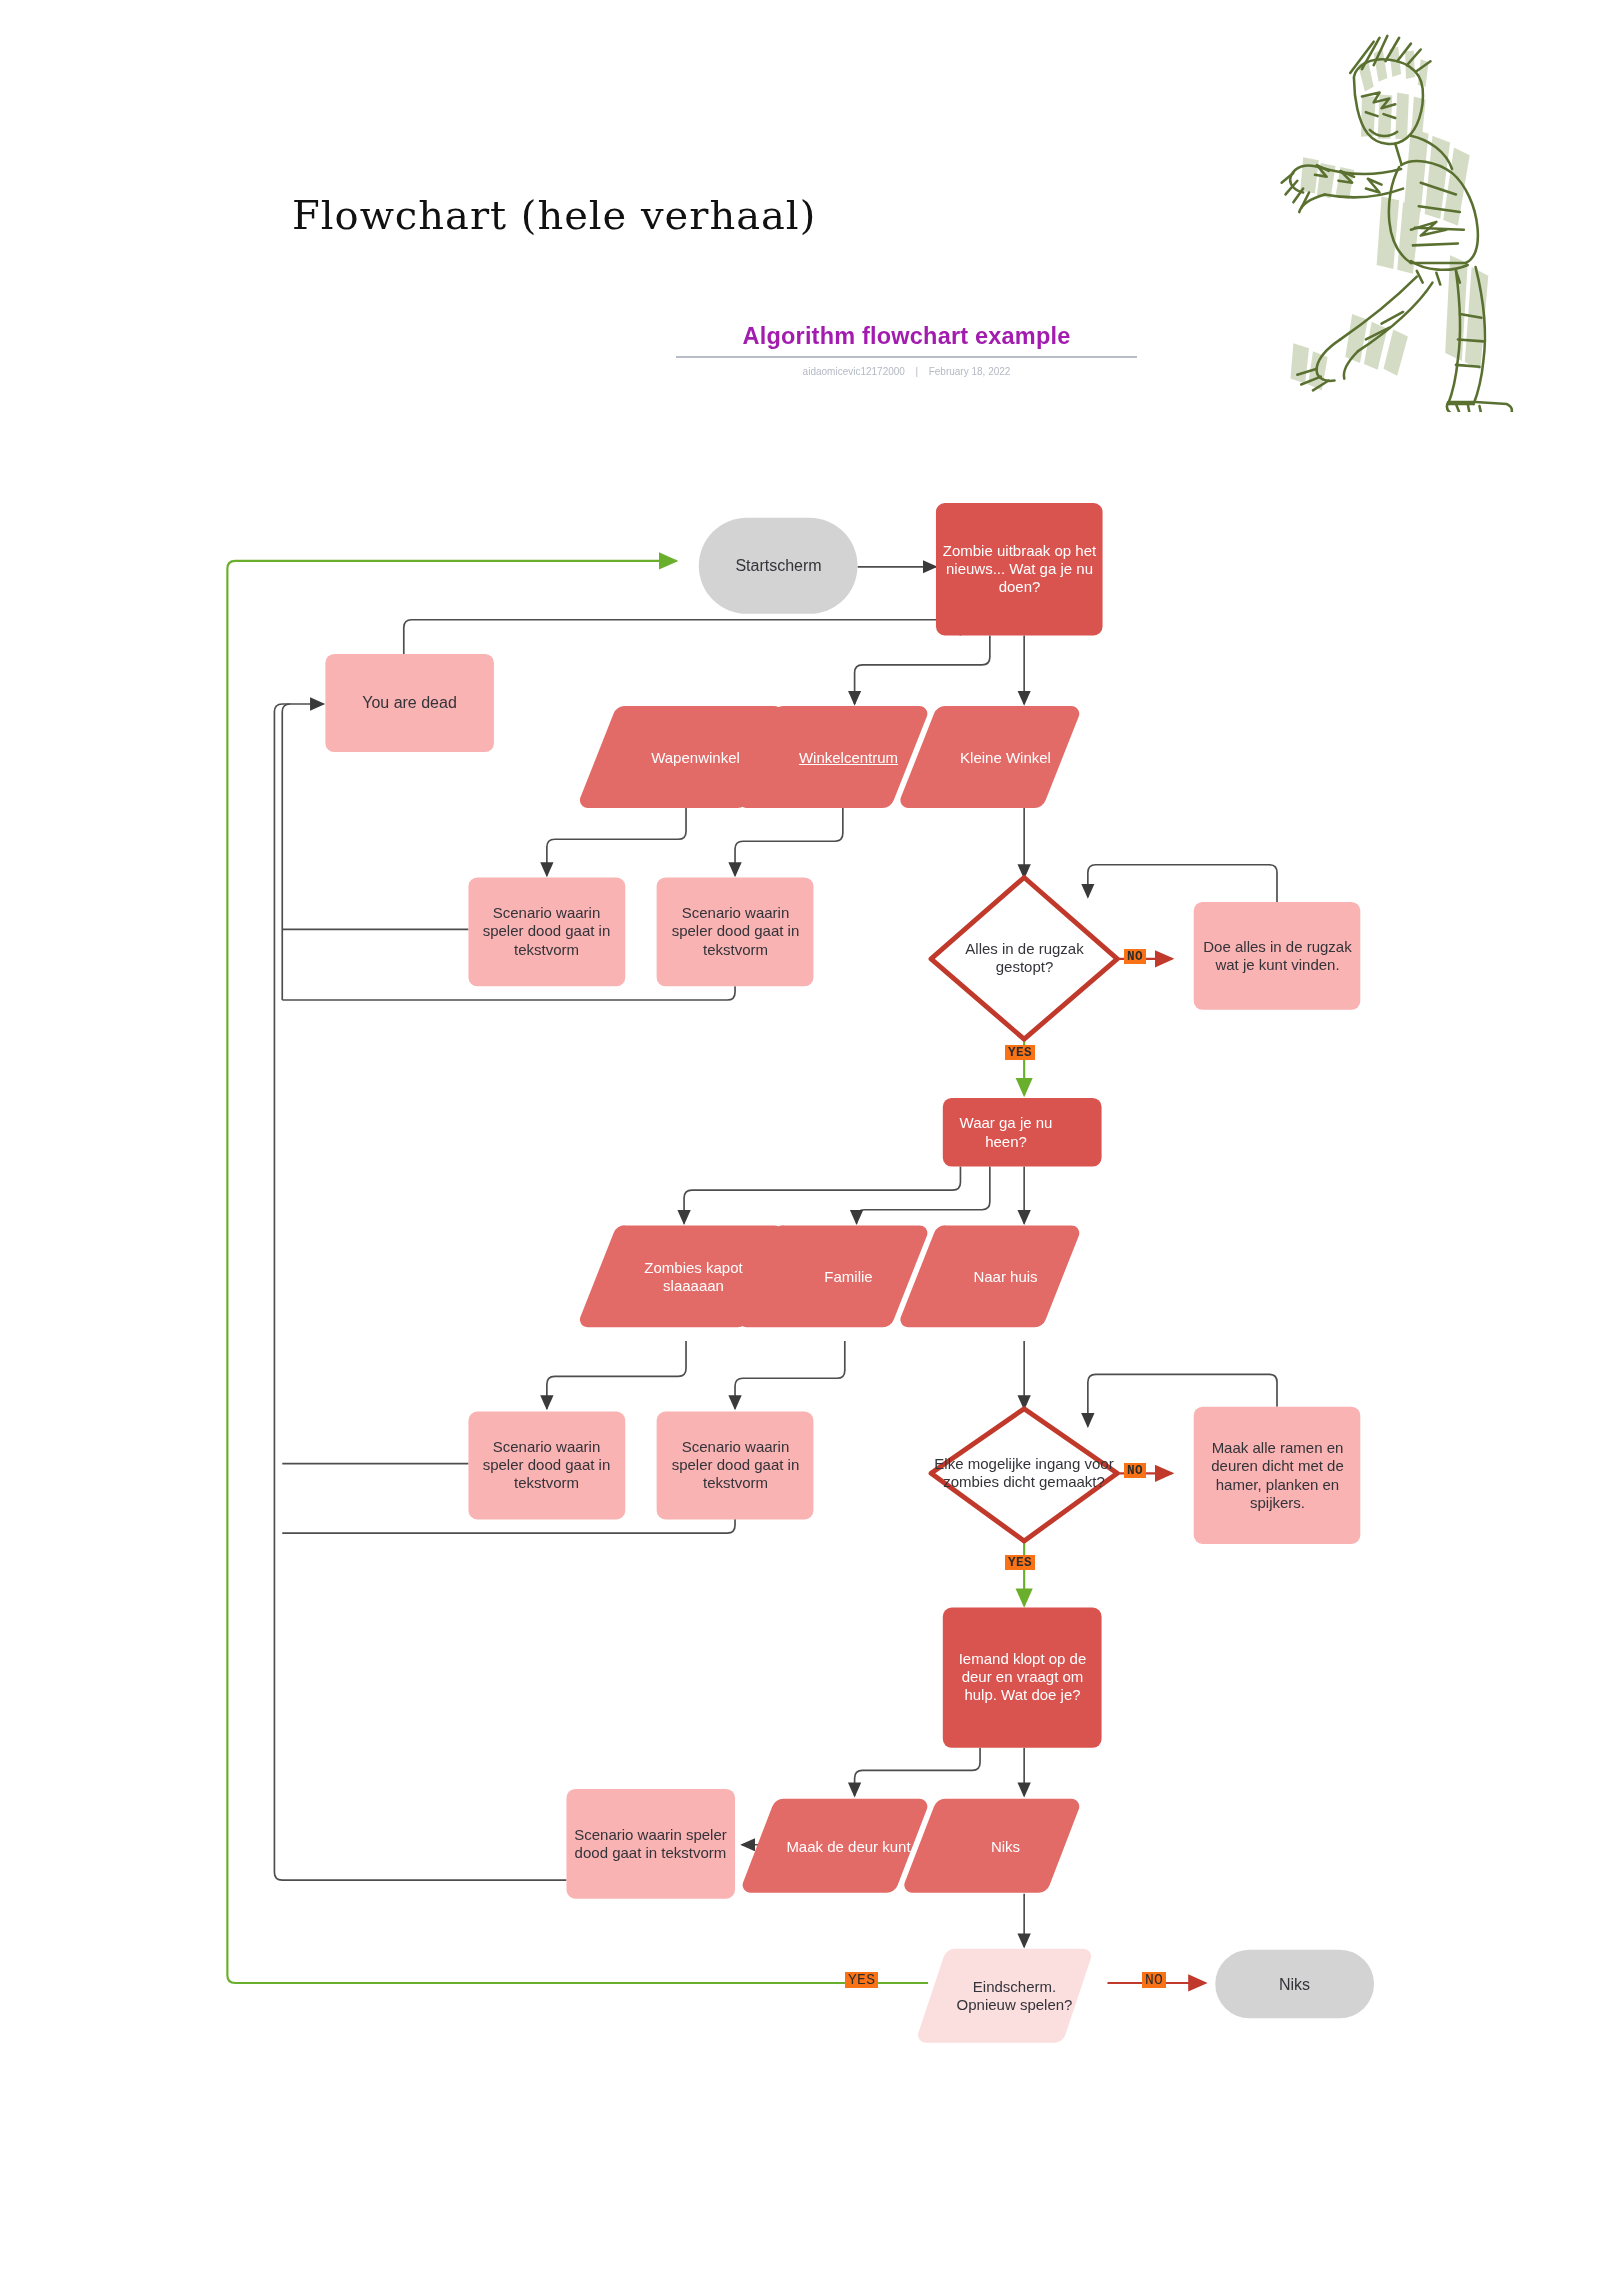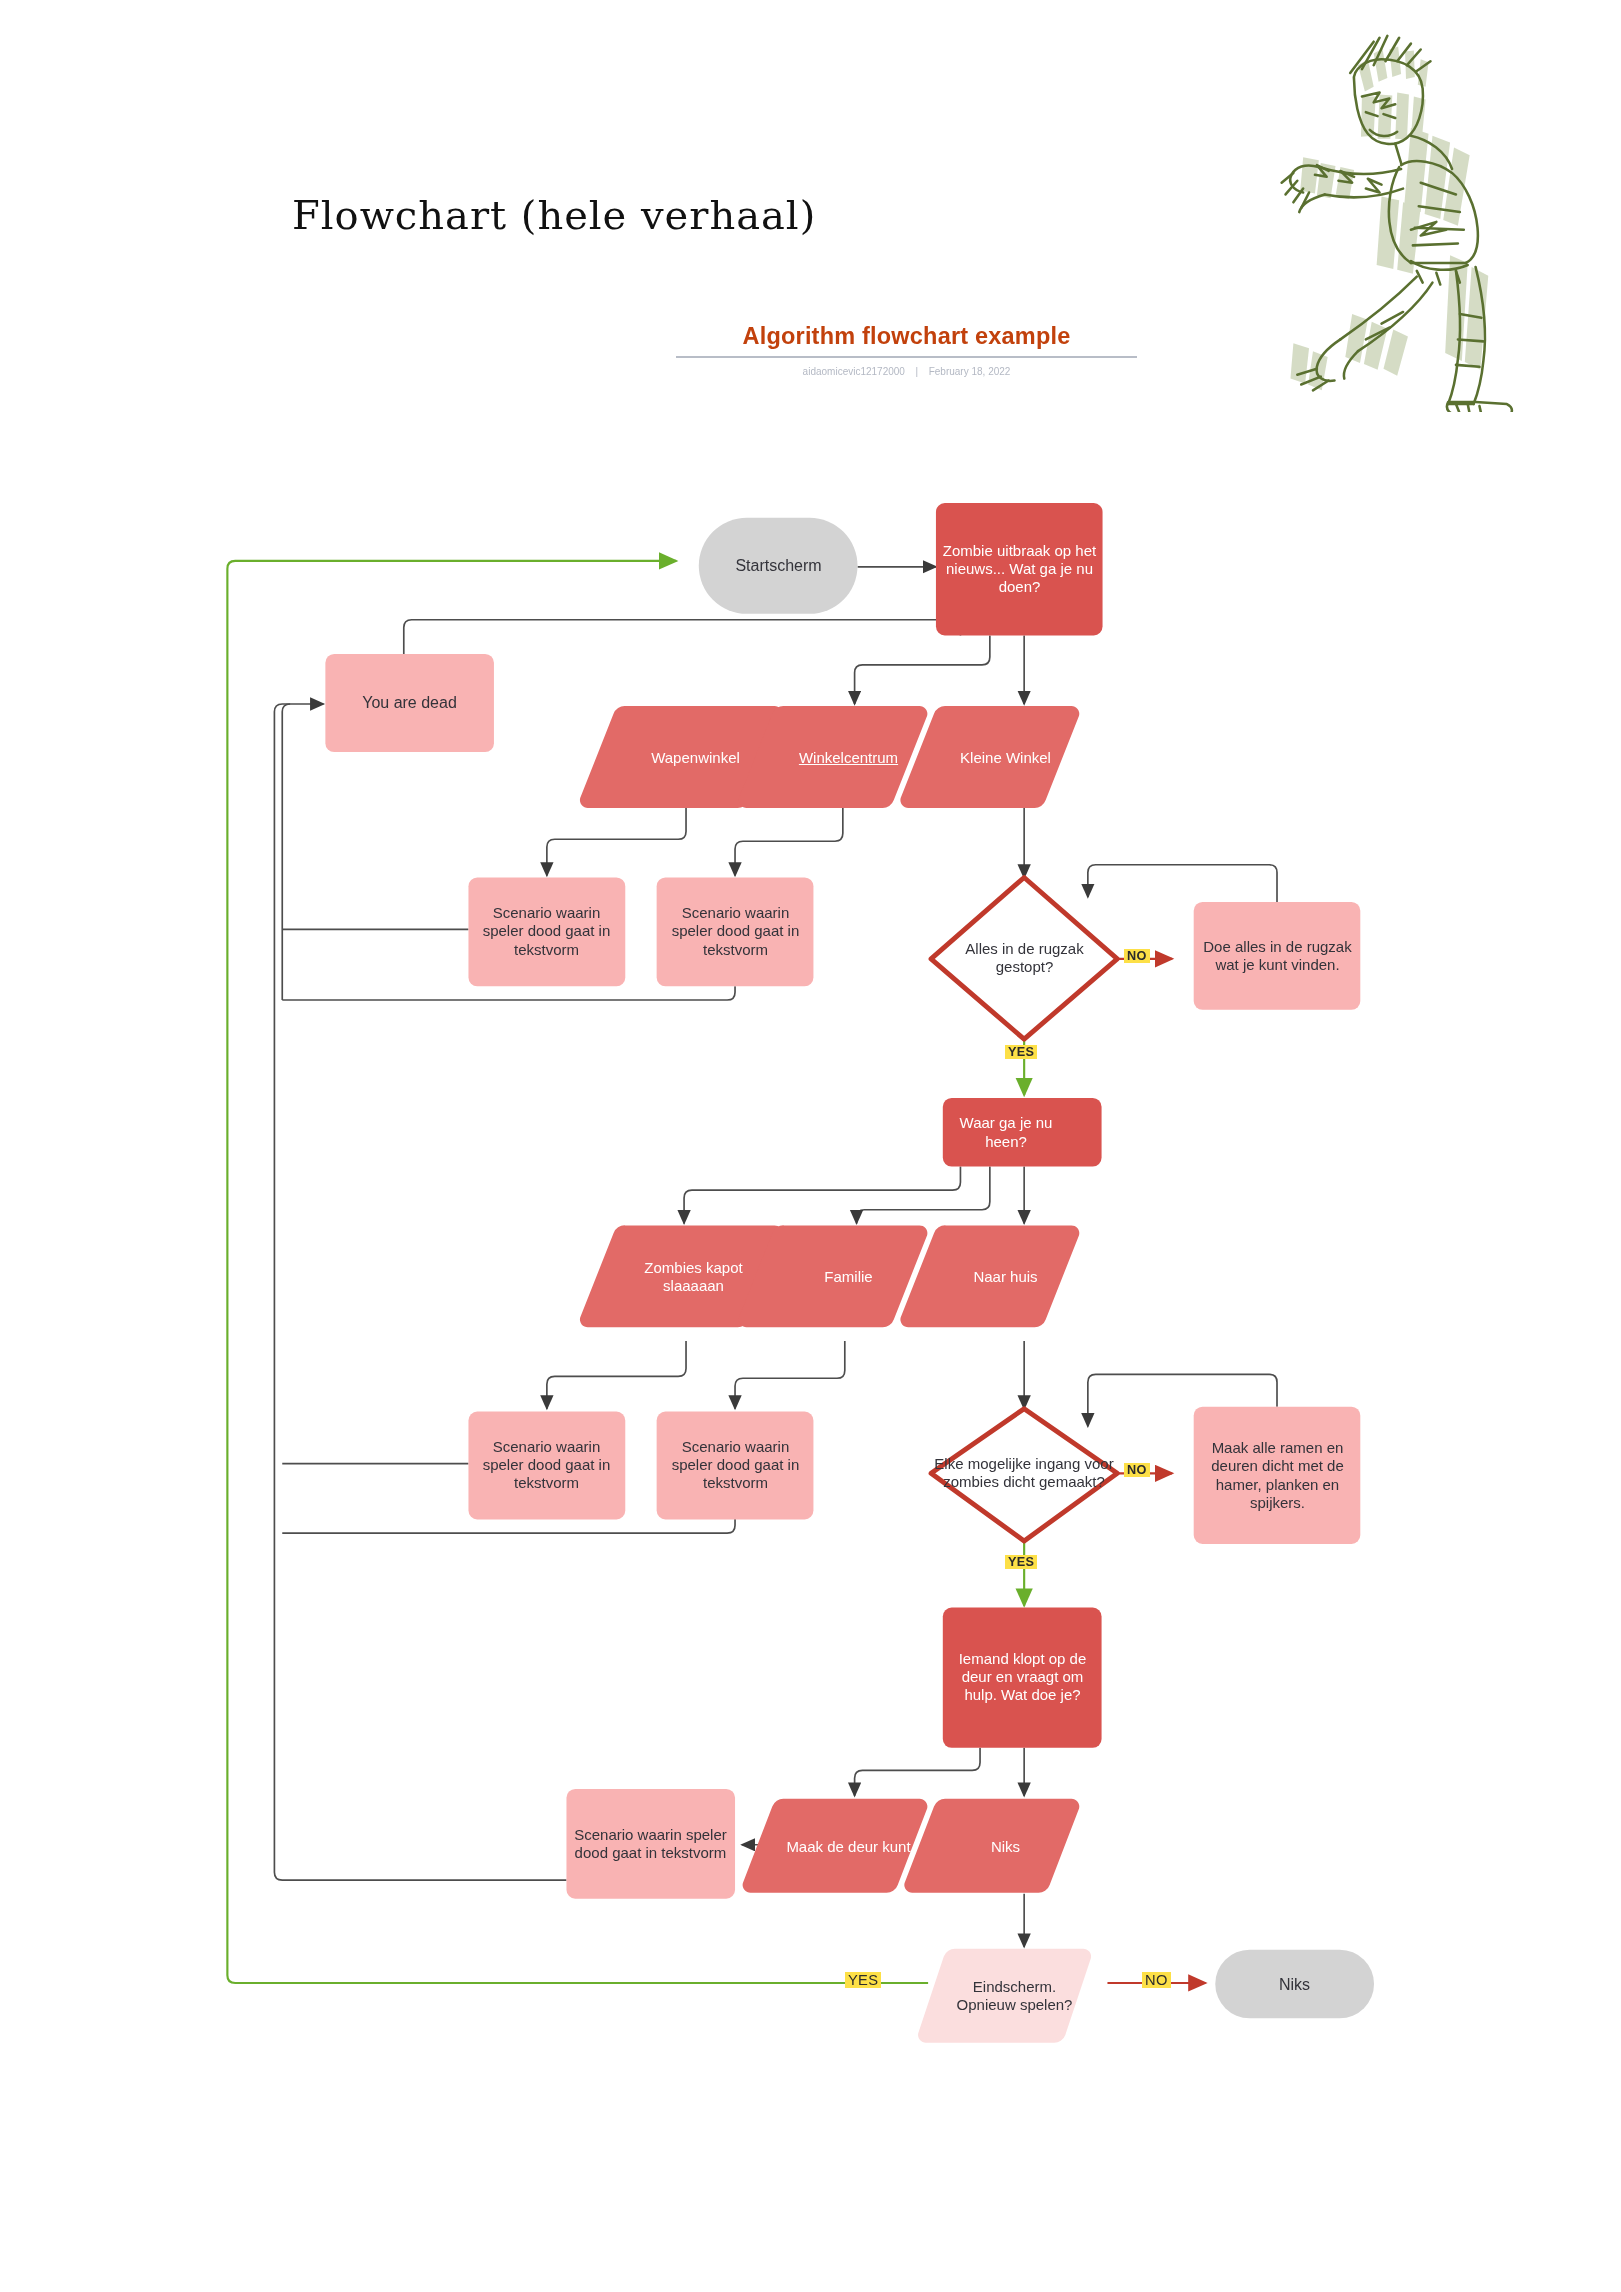--- a/index.html
+++ b/index.html
@@ -12,21 +12,21 @@
   
   #page-title{
     position:absolute;left:292px;top:192px;
     font-family:"DejaVu Serif", serif;
     font-size:40px;letter-spacing:1px;color:#111;white-space:nowrap;
   }
   #subtitle-block{
     position:absolute;left:676px;top:323px;width:461px;text-align:center;
   }
   #subtitle-block .sub-title{
-    font-size:23.5px;font-weight:bold;color:#c2410c;letter-spacing:0.2px;
+    font-size:23.5px;font-weight:bold;color:#a21caf;letter-spacing:0.2px;
     padding-bottom:5.9px;
   }
   #subtitle-block .rule{height:2px;background:#b8bdc7;margin:0 0 7.8px 0;}
   #subtitle-block .meta{font-size:10px;color:#b4b9c4;}
   #subtitle-block .meta .sep{padding:0 7.8px;}
 
   
   #zombie-art{position:absolute;left:1264px;top:19.6px;width:333px;height:392px;}
 
   
@@ -36,21 +36,21 @@
   .nodelabel{
     position:absolute;display:flex;align-items:center;justify-content:center;
     text-align:center;line-height:1.22;pointer-events:none;
   }
   .nt-white{color:#ffffff;}
   .nt-dark{color:#33333a;}
   .fs15{font-size:15px;}
   .fs16{font-size:16px;}
   .edgelabel{
     position:absolute;font-size:12.7px;font-weight:bold;color:#2b2b2b;
-    letter-spacing:0.4px;background:#fde047;padding:0 2.9px;
+    letter-spacing:0.4px;background:#f97316;padding:0 2.9px;font-family:Liberation Mono, monospace;
   }
   .edgelabel.plain{font-weight:normal;font-size:14.7px;}
 </style>
 </head>
 <body>
 
 <div class="page">
 
   <div id="page-title">Flowchart (hele verhaal)</div>
 

